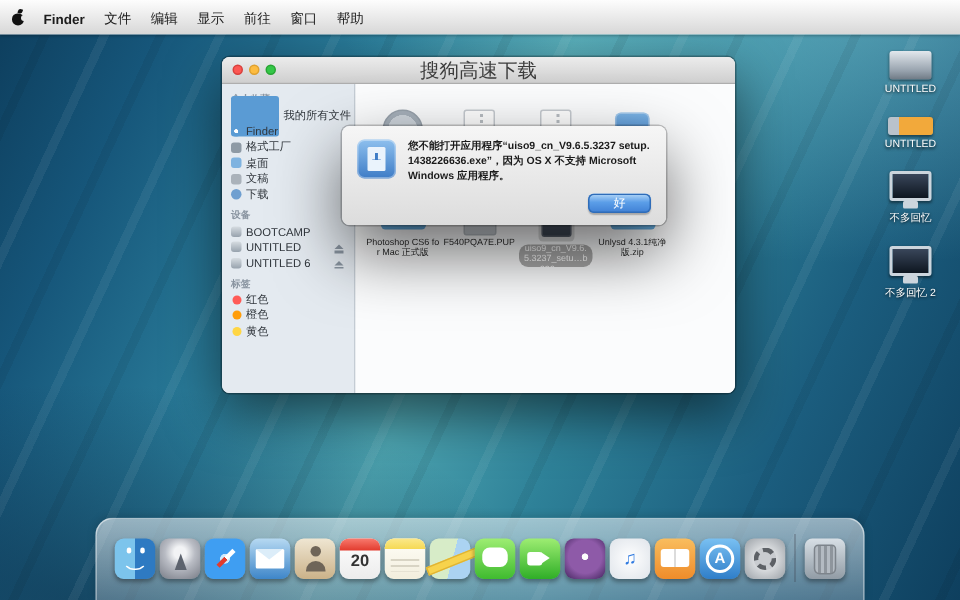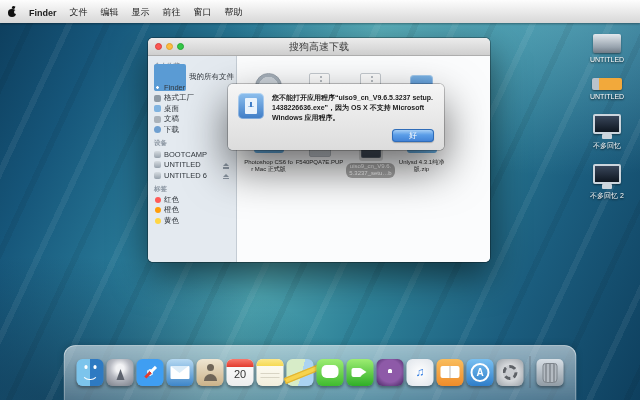--- a/index.html
+++ b/index.html
@@ -44,21 +44,21 @@
   .fwindow{position:absolute;left:148px;top:38px;width:342px;height:224px;border-radius:5px;z-index:10;
     box-shadow:0 14px 36px rgba(0,0,0,.55),0 0 0 1px rgba(0,0,0,.28);
     background:#f5f6f7;display:flex;flex-direction:column;overflow:hidden}
   .titlebar{height:17px;flex:0 0 auto;background:linear-gradient(#ececec,#cfcfcf);border-bottom:1px solid #aeaeae;
     display:flex;align-items:center;position:relative}
   .tl{display:flex;gap:4px;margin-left:7px;z-index:2}
   .tl span{width:7px;height:7px;border-radius:50%;box-sizing:border-box}
   .tl .r{background:#fc5753;border:1px solid #d8403c}
   .tl .y{background:#fdbc40;border:1px solid #dfa12f}
   .tl .g{background:#34c748;border:1px solid #28a534}
-  .wtitle{position:absolute;left:0;right:0;text-align:center;font-size:10px;color:#3c3c3c}
+  .wtitle{position:absolute;left:0;right:0;text-align:center;font-size:13px;color:#3c3c3c}
   .wbody{flex:1;display:flex;min-height:0}
 
   .sidebar{width:82px;flex:0 0 auto;background:#e4eaf0;border-right:1px solid #c4ccd4;
     padding:2px 0 2px 6px;font-size:7.5px;color:#30363c;overflow:hidden}
   .sec{font-size:6.5px;color:#8a95a1;font-weight:bold;margin:4px 0 1px}
   .sitem{display:flex;align-items:center;gap:3px;height:10.5px;white-space:nowrap;padding-right:2px}
   .sic{width:7px;height:7px;border-radius:2px;flex:0 0 auto}
   .sic.files{background:#5a9bd4}
   .sic.airdrop{background:radial-gradient(circle,#fff 0 25%,#5a9bd4 30% 100%);border-radius:50%}
   .sic.apps{background:#8e9aa5}
@@ -125,21 +125,21 @@
     background:linear-gradient(#fff 50%,#e23b2e 50%);transform:translate(-50%,-50%) rotate(45deg)}
   .di-mail{background:linear-gradient(#b6d9f2,#3e86c9)}
   .di-mail::after{content:"";position:absolute;left:4px;right:4px;top:7px;bottom:7px;background:#fff;border-radius:1px}
   .di-mail::before{content:"";position:absolute;top:7px;left:4px;z-index:1;
     border-left:9.5px solid transparent;border-right:9.5px solid transparent;border-top:7px solid #dcedf9}
   .di-contacts{background:linear-gradient(#efe6d2,#cbb289)}
   .di-contacts::before{content:"";position:absolute;top:5px;left:50%;transform:translateX(-50%);width:7px;height:7px;border-radius:50%;background:#6f6558}
   .di-contacts::after{content:"";position:absolute;bottom:5px;left:50%;transform:translateX(-50%);width:13px;height:7px;border-radius:7px 7px 0 0;background:#6f6558}
   .di-calendar{background:linear-gradient(#fff,#ececec)}
   .di-calendar::before{content:"";position:absolute;top:0;left:0;right:0;height:8px;background:linear-gradient(#f87a6e,#e23b2e);border-radius:6px 6px 0 0}
-  .cal-day{position:absolute;left:0;right:0;top:10px;text-align:center;font-size:11px;font-weight:normal;color:#333;line-height:1}
+  .cal-day{position:absolute;left:0;right:0;top:10px;text-align:center;font-size:11px;font-weight:bold;color:#333;line-height:1}
   .di-notes{background:linear-gradient(#fffef7,#f2eedd)}
   .di-notes::before{content:"";position:absolute;top:0;left:0;right:0;height:7px;background:linear-gradient(#fbe88a,#f5d954);border-radius:6px 6px 0 0}
   .di-notes::after{content:"";position:absolute;left:4px;right:4px;top:11px;height:11px;
     background:repeating-linear-gradient(rgba(0,0,0,0) 0 3px,#d8d4c4 3px 4px)}
   .di-maps{background:linear-gradient(105deg,#d7ecc8 0 55%,#abd3f2 55%)}
   .di-maps::after{content:"";position:absolute;left:-3px;top:12px;width:36px;height:4px;background:#f7d34c;border:1px solid #e0b433;transform:rotate(-22deg)}
   .di-messages{background:linear-gradient(#9ded72,#3fbb2f)}
   .di-messages::after{content:"";position:absolute;left:5px;right:5px;top:6px;bottom:8px;background:#fff;border-radius:5px}
   .di-messages::before{content:"";position:absolute;bottom:5px;left:8px;border:3px solid transparent;border-top:5px solid #fff;z-index:1}
   .di-facetime{background:linear-gradient(#9ded72,#2fae27)}

